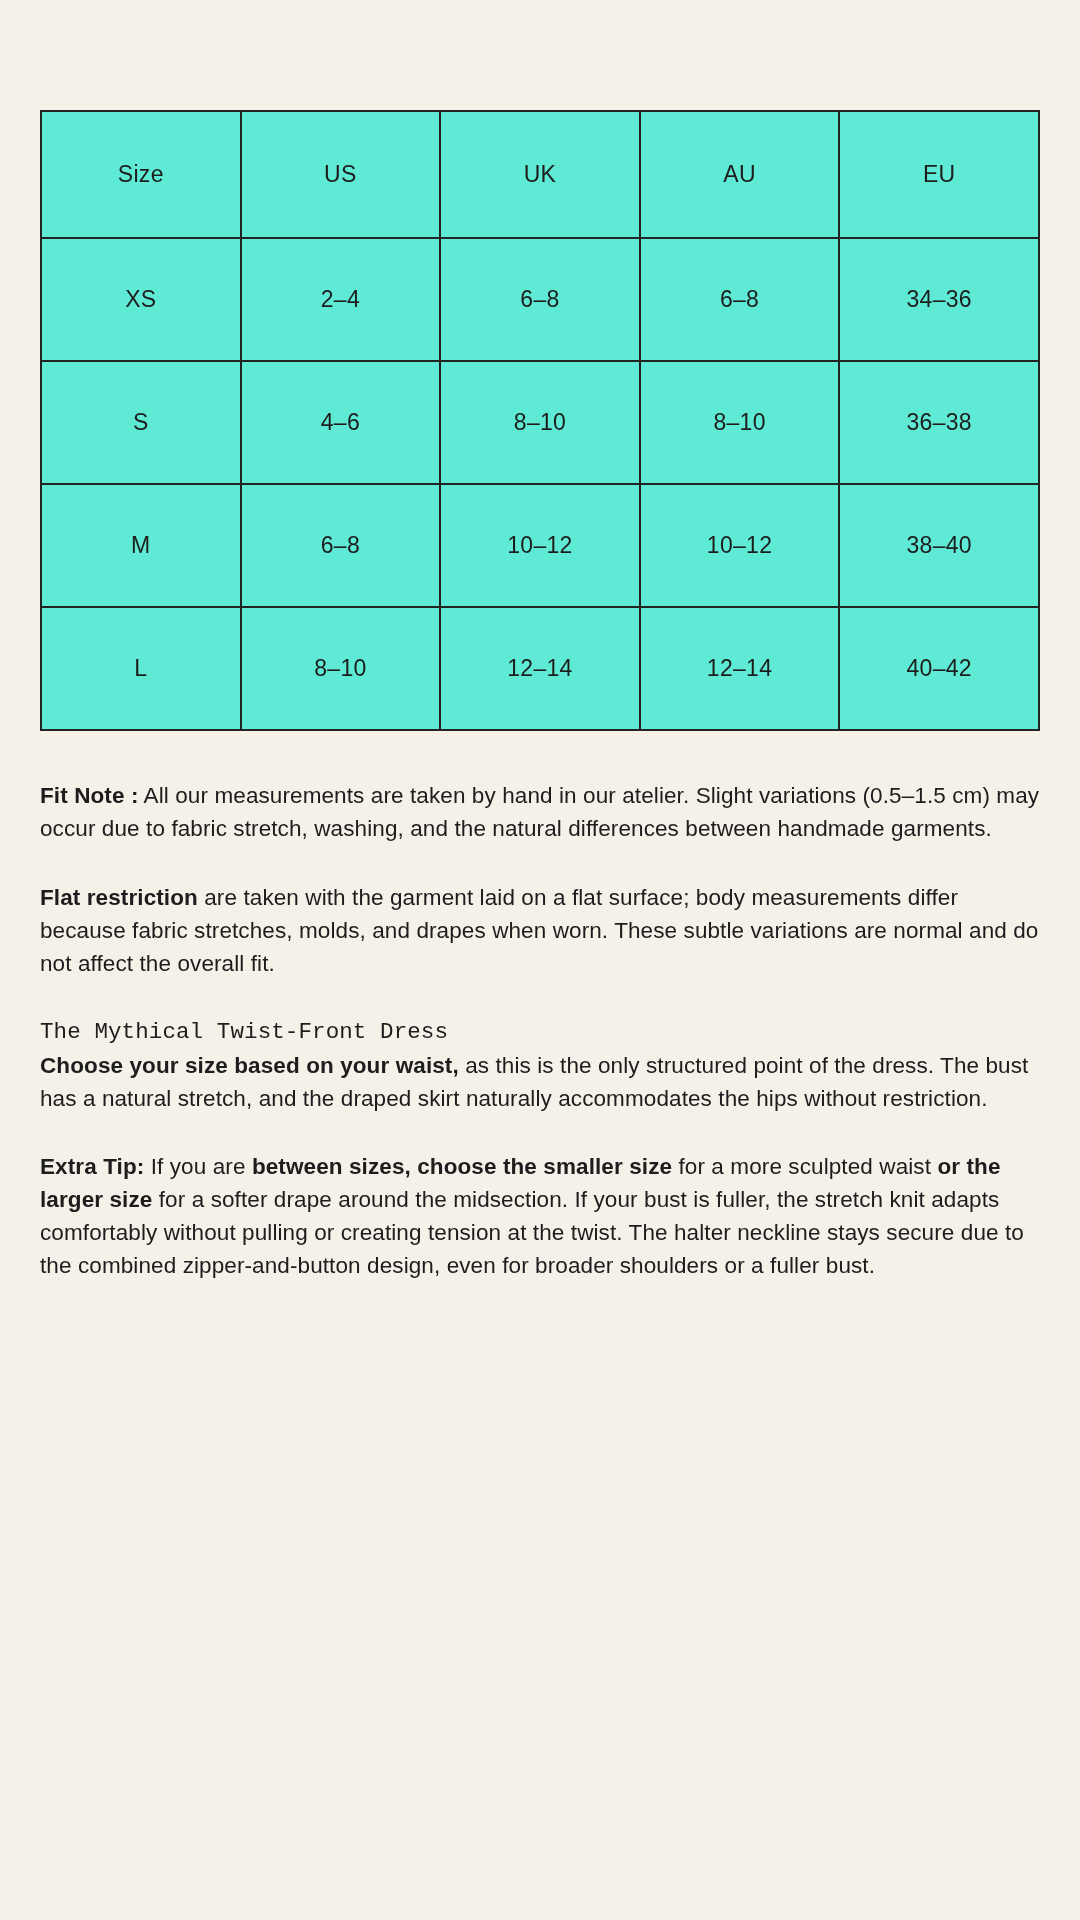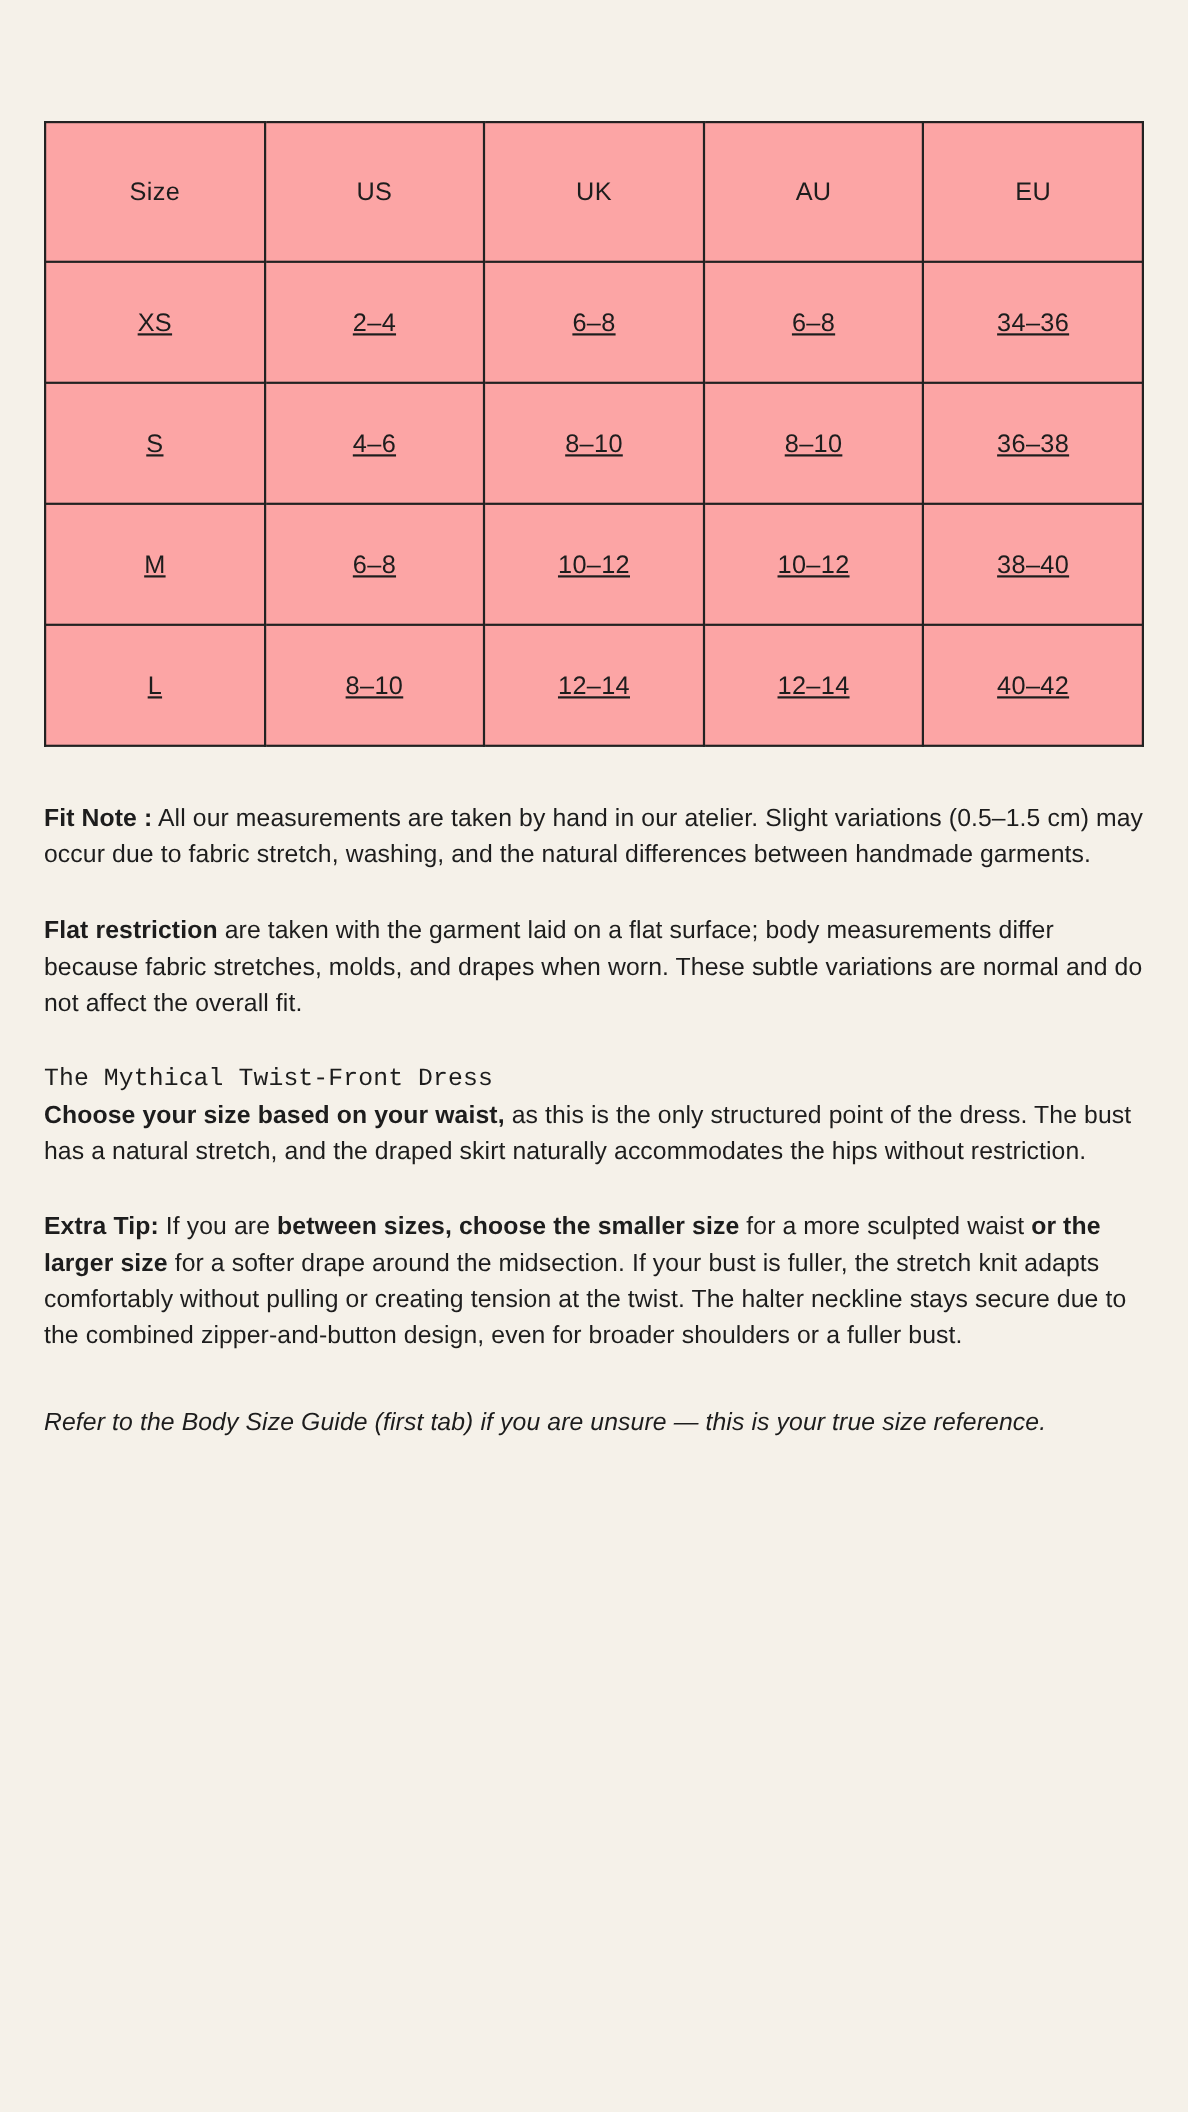--- a/index.html
+++ b/index.html
@@ -24,24 +24,24 @@
     table-layout: fixed;
   }
   table.size-chart th,
   table.size-chart td {
     border: 2px solid #222222;
     text-align: center;
     vertical-align: middle;
     font-size: 23px;
     font-weight: 400;
     letter-spacing: 0.3px;
-    background: #fca5a5;
+    background: #5eead4;
   }
   tr.header-row { height: 127px; }
-  tr.data-row { height: 110px; text-decoration: underline; }
+  tr.data-row { height: 123px; }
 
   .notes {
     margin-top: 48px;
     font-size: 22.5px;
     line-height: 33px;
     letter-spacing: 0.1px;
   }
   .notes p {
     margin: 0 0 36px 0;
   }
@@ -109,16 +109,15 @@
   <div class="notes">
 
     <p><span class="b">Fit Note :</span><span> All our measurements are taken by hand in our atelier. Slight variations (0.5–1.5 cm) may occur due to fabric stretch, washing, and the natural differences between handmade garments.</span></p>
 
     <p><span class="b">Flat restriction</span><span> are taken with the garment laid on a flat surface; body measurements differ because fabric stretches, molds, and drapes when worn. These subtle variations are normal and do not affect the overall fit.</span></p>
 
     <p class="dress-note"><span class="dress-title">The Mythical Twist-Front Dress</span><span class="b">Choose your size based on your waist,</span><span> as this is the only structured point of the dress. The bust has a natural stretch, and the draped skirt naturally accommodates the hips without restriction.</span></p>
 
     <p><span class="b">Extra Tip:</span><span> If you are </span><span class="b">between sizes, choose the smaller size</span><span> for a more sculpted waist </span><span class="b">or the larger size</span><span> for a softer drape around the midsection. If your bust is fuller, the stretch knit adapts comfortably without pulling or creating tension at the twist. The halter neckline stays secure due to the combined zipper-and-button design, even for broader shoulders or a fuller bust.</span></p>
 
-    <p class="reference-note">Refer to the Body Size Guide (first tab) if you are unsure — this is your true size reference.</p>
 
   </div>
 </div>
 
 </body></html>

